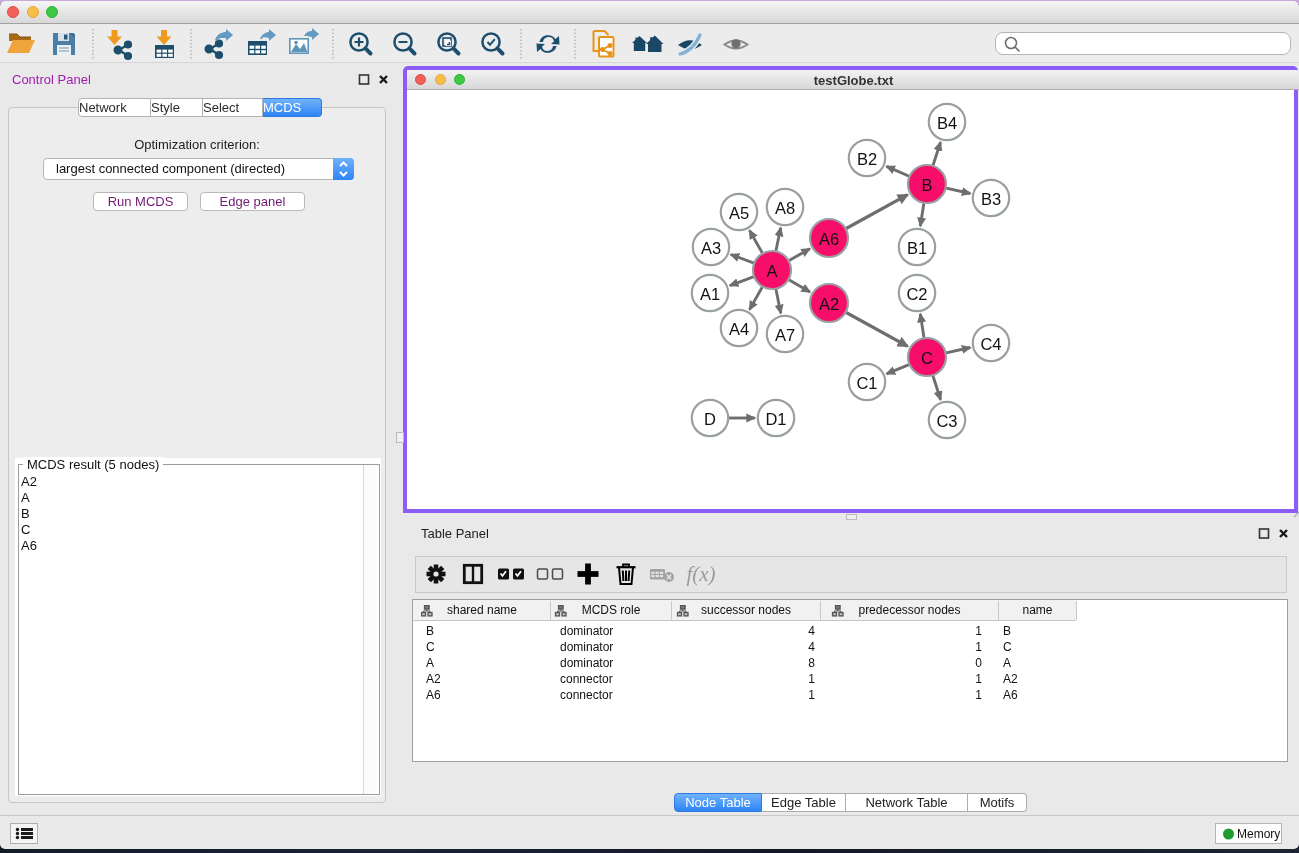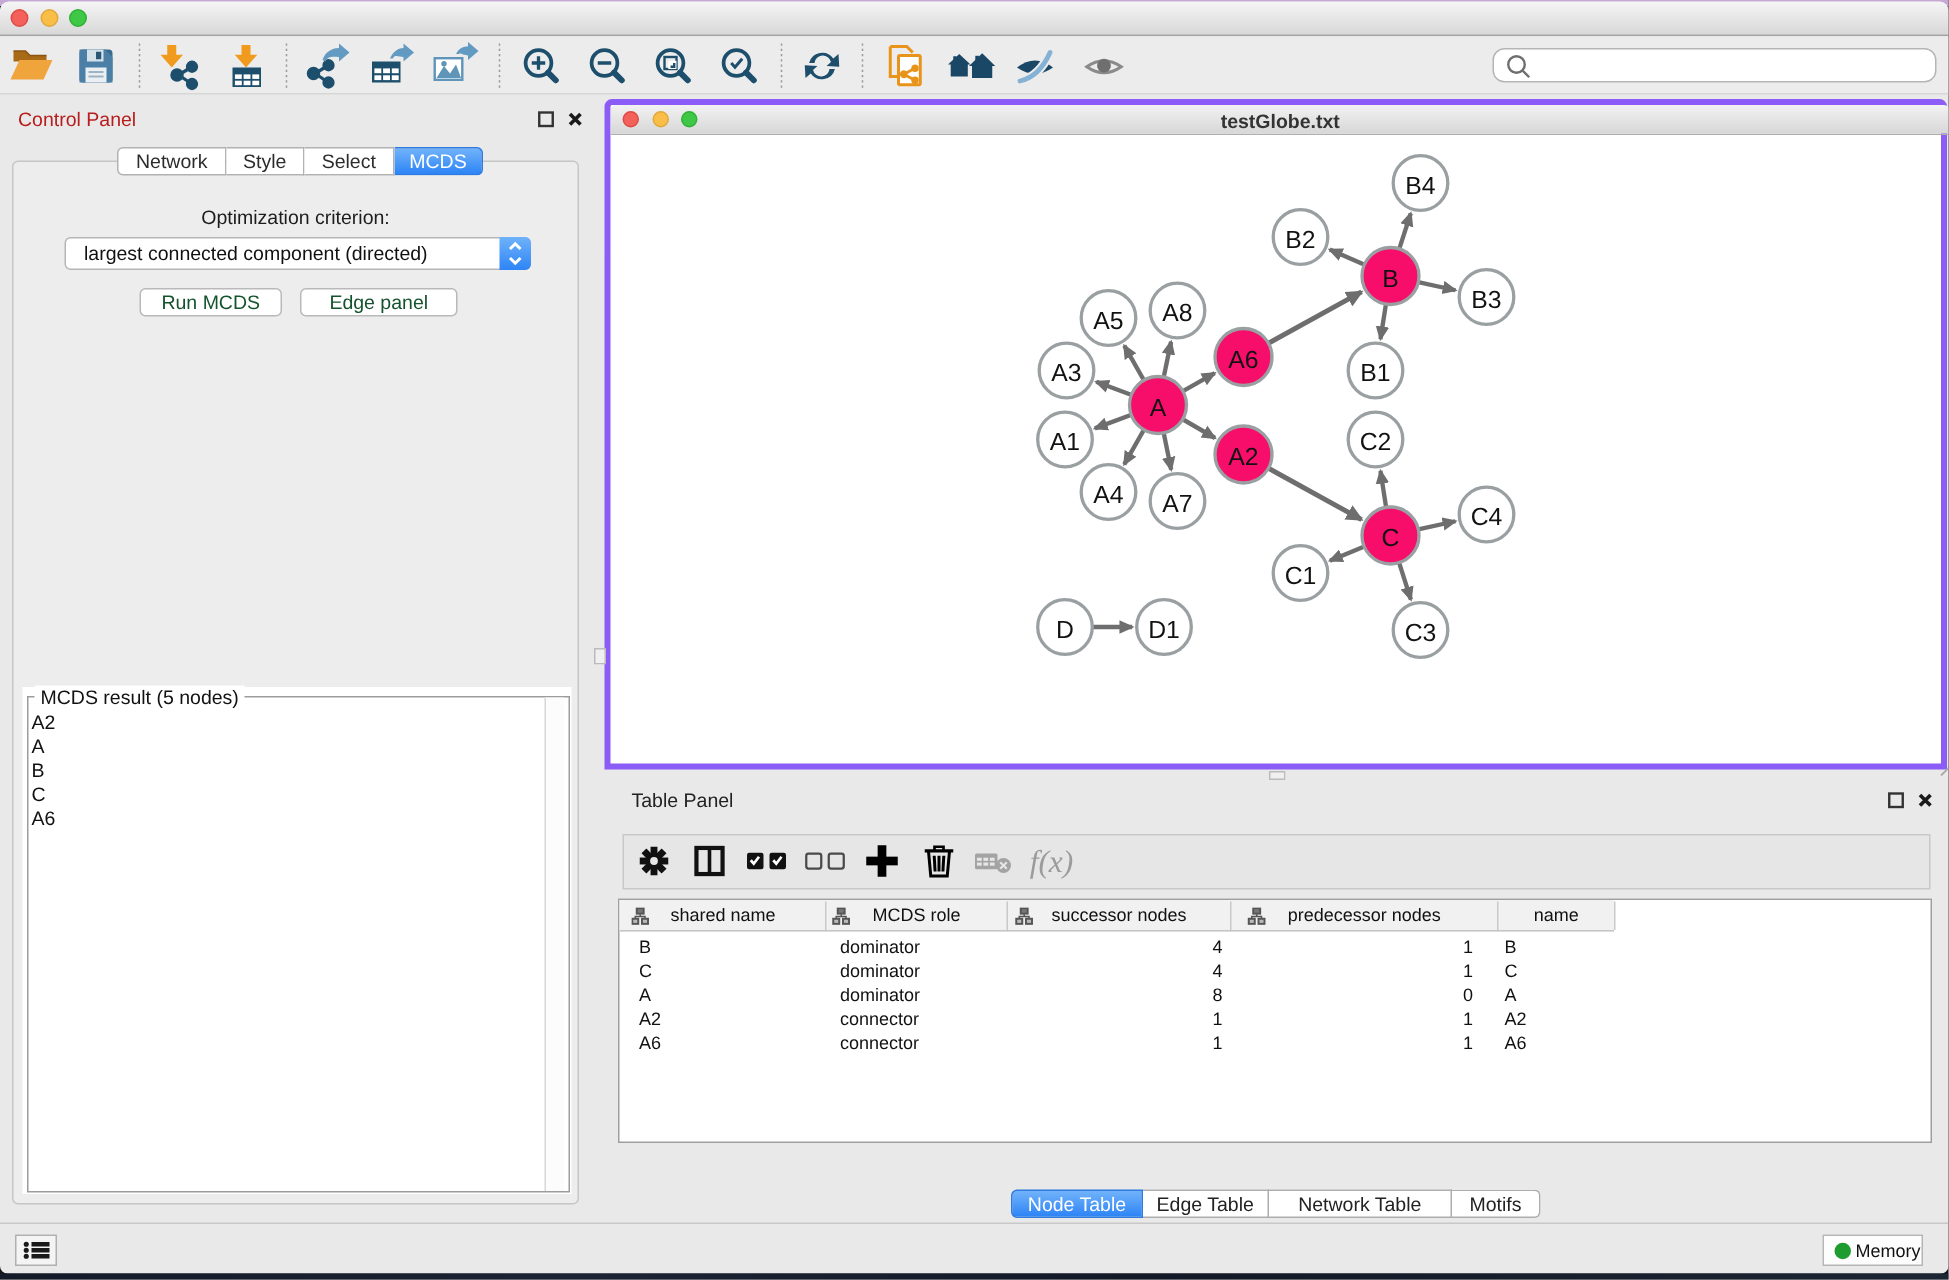--- a/index.html
+++ b/index.html
@@ -8,27 +8,27 @@
 .abs { position:absolute; }
 #purple { left:0; top:0; width:1299px; height:4px; background:#c5a9d4; }
 #win { left:0; top:1px; width:1299px; height:848px; background:#e9e9e9; border-radius:6px 6px 5px 5px; overflow:hidden; }
 #titlebar { left:0; top:0; width:1299px; height:23px; background:linear-gradient(#f5f5f5,#d8d8d8); border-bottom:1px solid #a2a2a2; }
 #title { width:100%; text-align:center; top:4px; font-size:13px; color:#3e3e3e; }
 .tl { width:12px; height:12px; border-radius:50%; top:5px; }
 #toolbar { left:0; top:24px; width:1299px; height:38px; background:#ececec; border-bottom:1px solid #d6d6d6; }
 #searchbox { left:995px; top:7px; width:296px; height:23px; background:#fff; border:1px solid #b5b5b5; border-radius:8px; }
 
 
-#cp-title { left:12px; top:71px; font-size:13px; color:#b91c1c; }
+#cp-title { left:12px; top:71px; font-size:13px; color:#a21caf; }
 #cp-box { left:8px; top:106px; width:378px; height:696px; background:#ededed; border:1px solid #c6c6c6; border-radius:4px; }
-.tab { top:97px; height:19px; font-size:13px; color:#2b2b2b; text-align:center; background:#fff; border:1px solid #b2b2b2; line-height:18px; }
+.tab { top:97px; height:19px; font-size:13px; color:#2b2b2b; text-align:left; background:#fff; border:1px solid #b2b2b2; line-height:18px; }
 #opt-label { left:8px; top:136px; width:378px; text-align:center; font-size:13px; color:#1d1d1d; }
 #dropdown { left:43px; top:157px; width:311px; height:22px; background:#fff; border:1px solid #b6b6b6; border-radius:4px; font-size:13px; color:#111; line-height:20px; padding-left:12px; }
 #dd-step { right:-1px; top:-1px; width:21px; height:22px; border-radius:0 4px 4px 0; background:linear-gradient(#6fb2fa,#2e85f6); }
-.btn { height:19px; background:#fff; border:1px solid #b9b9b9; border-radius:4px; font-size:13px; color:#14532d; text-align:center; line-height:17px; }
+.btn { height:19px; background:#fff; border:1px solid #b9b9b9; border-radius:4px; font-size:13px; color:#701a75; text-align:center; line-height:17px; }
 #result-white { left:15px; top:457px; width:366px; height:338px; background:#fff; }
 #fieldset { left:18px; top:463px; width:362px; height:331px; border:1px solid #9c9c9c; }
 #legend { left:23px; top:456px; background:#fff; padding:0 4px; font-size:13px; color:#111; }
 .li { left:21px; font-size:13px; color:#111; }
 #scrollcol { left:363px; top:464px; width:13px; height:329px; background:#fcfcfc; border-left:1px solid #d8d8d8; }
 
 
 #netwin { left:403px; top:65px; width:895px; height:447px; background:#fff; border:4px solid #8b5cf6; border-radius:5px 5px 0 0; }
 #nw-tb { left:0; top:0; width:893px; height:20px; background:linear-gradient(#f2f2f2,#d7d7d7); border-bottom:1px solid #aeaeae; border-radius:4px 4px 0 0; }
 #nw-title { width:100%; text-align:center; top:3px; font-size:13px; font-weight:bold; color:#333; }

